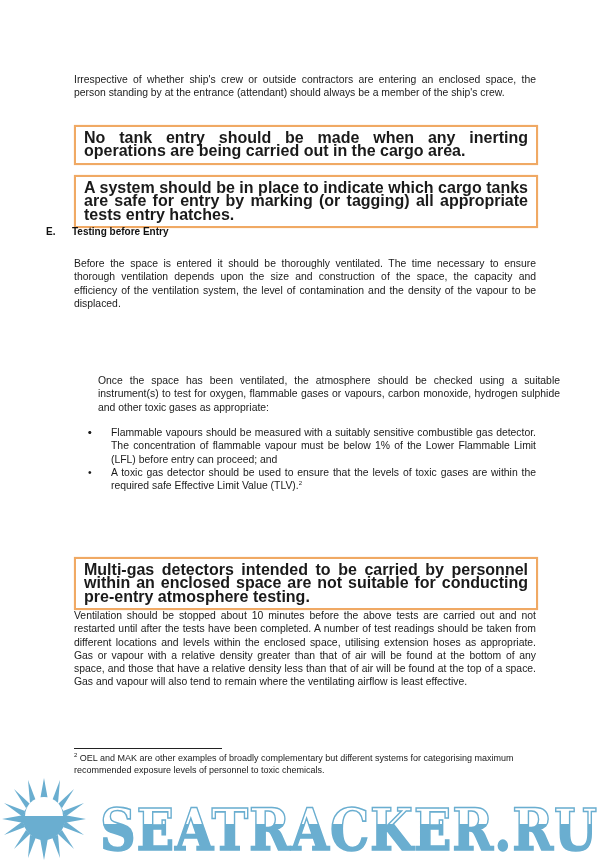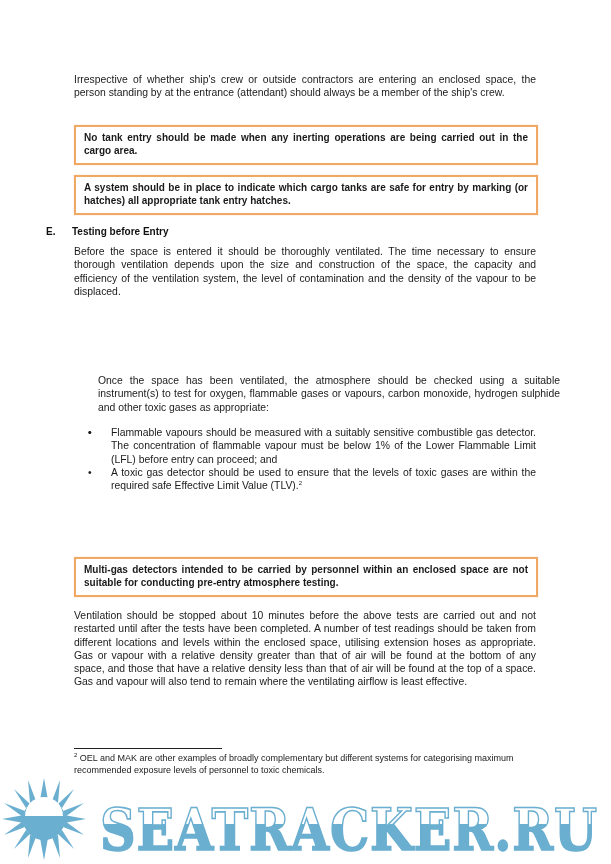--- a/index.html
+++ b/index.html
@@ -8,21 +8,21 @@
     font-family: "Liberation Sans", "DejaVu Sans", sans-serif; color: #1a1a1a;
   }
   .page { position: absolute; left: 0; top: 0; width: 611px; height: 612px; }
   .para {
     position: absolute; left: 74px; width: 462px;
     font-size: 10.4px; line-height: 13.3px; text-align: justify; margin: 0;
   }
   .callout {
     position: absolute; left: 74px; width: 444px;
     border: 2px solid #f0a964; box-shadow: 0 0 1px #f5c79a;
-    padding: 4px 8px 5px 8px; font-weight: bold; font-size: 10px; line-height: 13.3px;
+    padding: 4px 8px 5px 8px; font-weight: bold; font-size: 16px; line-height: 13.3px;
     text-align: justify; background: #fff;
   }
   .heading {
     position: absolute; left: 46px; top: 226px; font-weight: bold; font-size: 10px;
     margin: 0; color: #111;
   }
   .heading .marker { display: inline-block; width: 26px; }
   ul.bullets { position: absolute; left: 74px; top: 426px; width: 462px; margin: 0; padding: 0; list-style: none; }
   ul.bullets li { position: relative; padding-left: 37px; font-size: 10.4px; line-height: 13.3px; text-align: justify; }
   ul.bullets li .dot { position: absolute; left: 14px; top: 0; }
@@ -33,27 +33,27 @@
 </style>
 </head>
 <body>
 
 <div class="page">
 
   <p class="para" style="top:73px;">Irrespective of whether ship's crew or outside contractors are entering an enclosed space, the person standing by at the entrance (attendant) should always be a member of the ship's crew.</p>
 
   <div class="callout" style="top:125px;">No tank entry should be made when any inerting operations are being carried out in the cargo area.</div>
 
-  <div class="callout" style="top:175px;">A system should be in place to indicate which cargo tanks are safe for entry by marking (or hatches) all appropriate tank entry hatches.</div>
+  <div class="callout" style="top:175px;">A system should be in place to indicate which cargo tanks are safe for entry by marking (or tagging) all appropriate tests entry hatches.</div>
 
   <h2 class="heading">
     <span class="marker">E.</span><span>Testing before Entry</span>
   </h2>
 
-  <p class="para" style="top:245px;">Before the space is entered it should be thoroughly ventilated. The time necessary to ensure thorough ventilation depends upon the size and construction of the space, the capacity and efficiency of the ventilation system, the level of contamination and the density of the vapour to be displaced.</p>
+  <p class="para" style="top:257px;">Before the space is entered it should be thoroughly ventilated. The time necessary to ensure thorough ventilation depends upon the size and construction of the space, the capacity and efficiency of the ventilation system, the level of contamination and the density of the vapour to be displaced.</p>
 
 
   <p class="para" style="top:374px;margin-left:24px;">Once the space has been ventilated, the atmosphere should be checked using a suitable instrument(s) to test for oxygen, flammable gases or vapours, carbon monoxide, hydrogen sulphide and other toxic gases as appropriate:</p>
 
   <ul class="bullets">
     <li>
       <span class="dot">•</span>
     </li>
     <li>
       <span class="dot">•</span>

